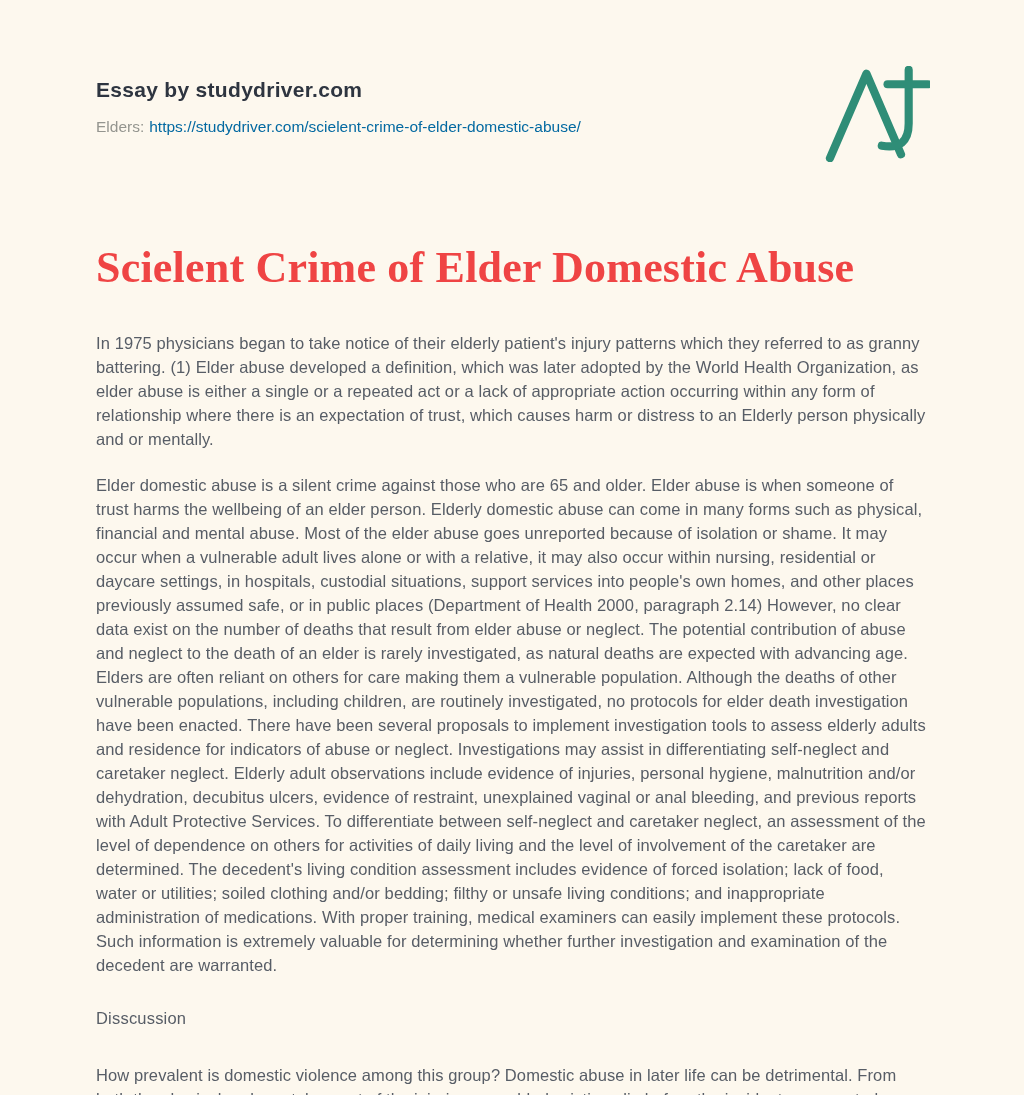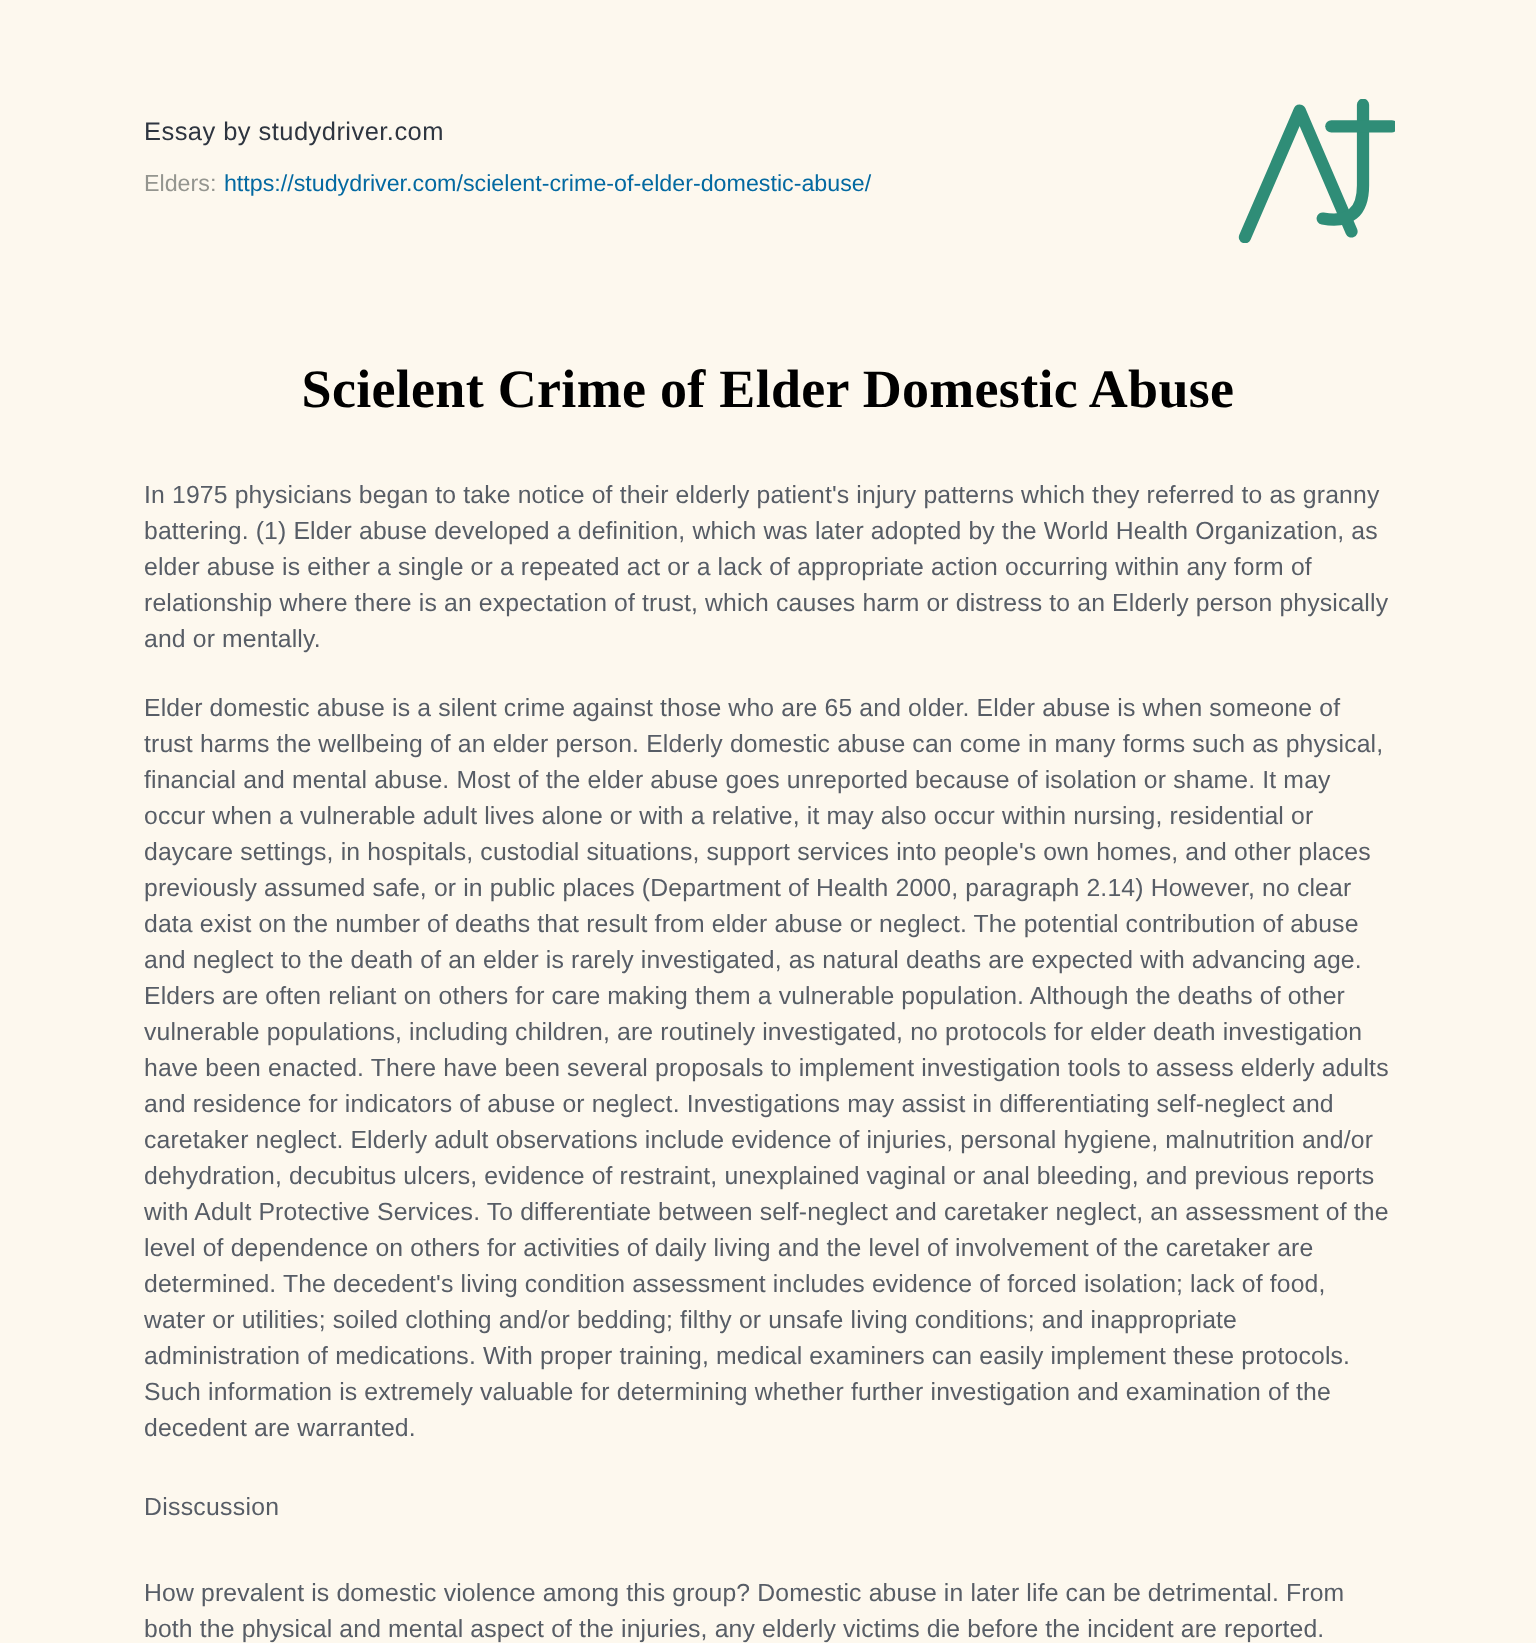--- a/index.html
+++ b/index.html
@@ -14,22 +14,22 @@
     background: #fdf8ee;
     font-family: "Liberation Sans", "DejaVu Sans", sans-serif;
   }
   .page {
     position: relative;
     width: 1024px;
     height: 1095px;
     padding: 78px 96px 0 96px;
   }
   .byline {
-    font-size: 17px;
-    font-weight: 400;
+    font-size: 21px;
+    font-weight: 700;
     color: #2e3540;
     letter-spacing: 0.3px;
   }
   .source-line {
     margin-top: 16px;
     font-size: 15.5px;
     color: #94958f;
   }
   .source-link {
     color: #0369a1;
@@ -40,25 +40,24 @@
     position: absolute;
     top: 66px;
     right: 94px;
     width: 106px;
     height: 96px;
   }
   .logo svg { width: 100%; height: 100%; }
   h1.essay-title {
     margin: 106px 0 0 0;
     font-family: "Liberation Serif", "DejaVu Serif", serif;
-    font-size: 36px;
+    font-size: 44px;
     font-weight: 700;
-    color: #000000;
+    color: #ef4444;
     letter-spacing: 0.2px;
-    text-align: center;
   }
   p.essay-paragraph {
     margin: 22px 0 0 0;
     font-size: 16.5px;
     line-height: 24px;
     color: #575d66;
     letter-spacing: 0.1px;
   }
   p.essay-paragraph.first {
     margin-top: 38px;

